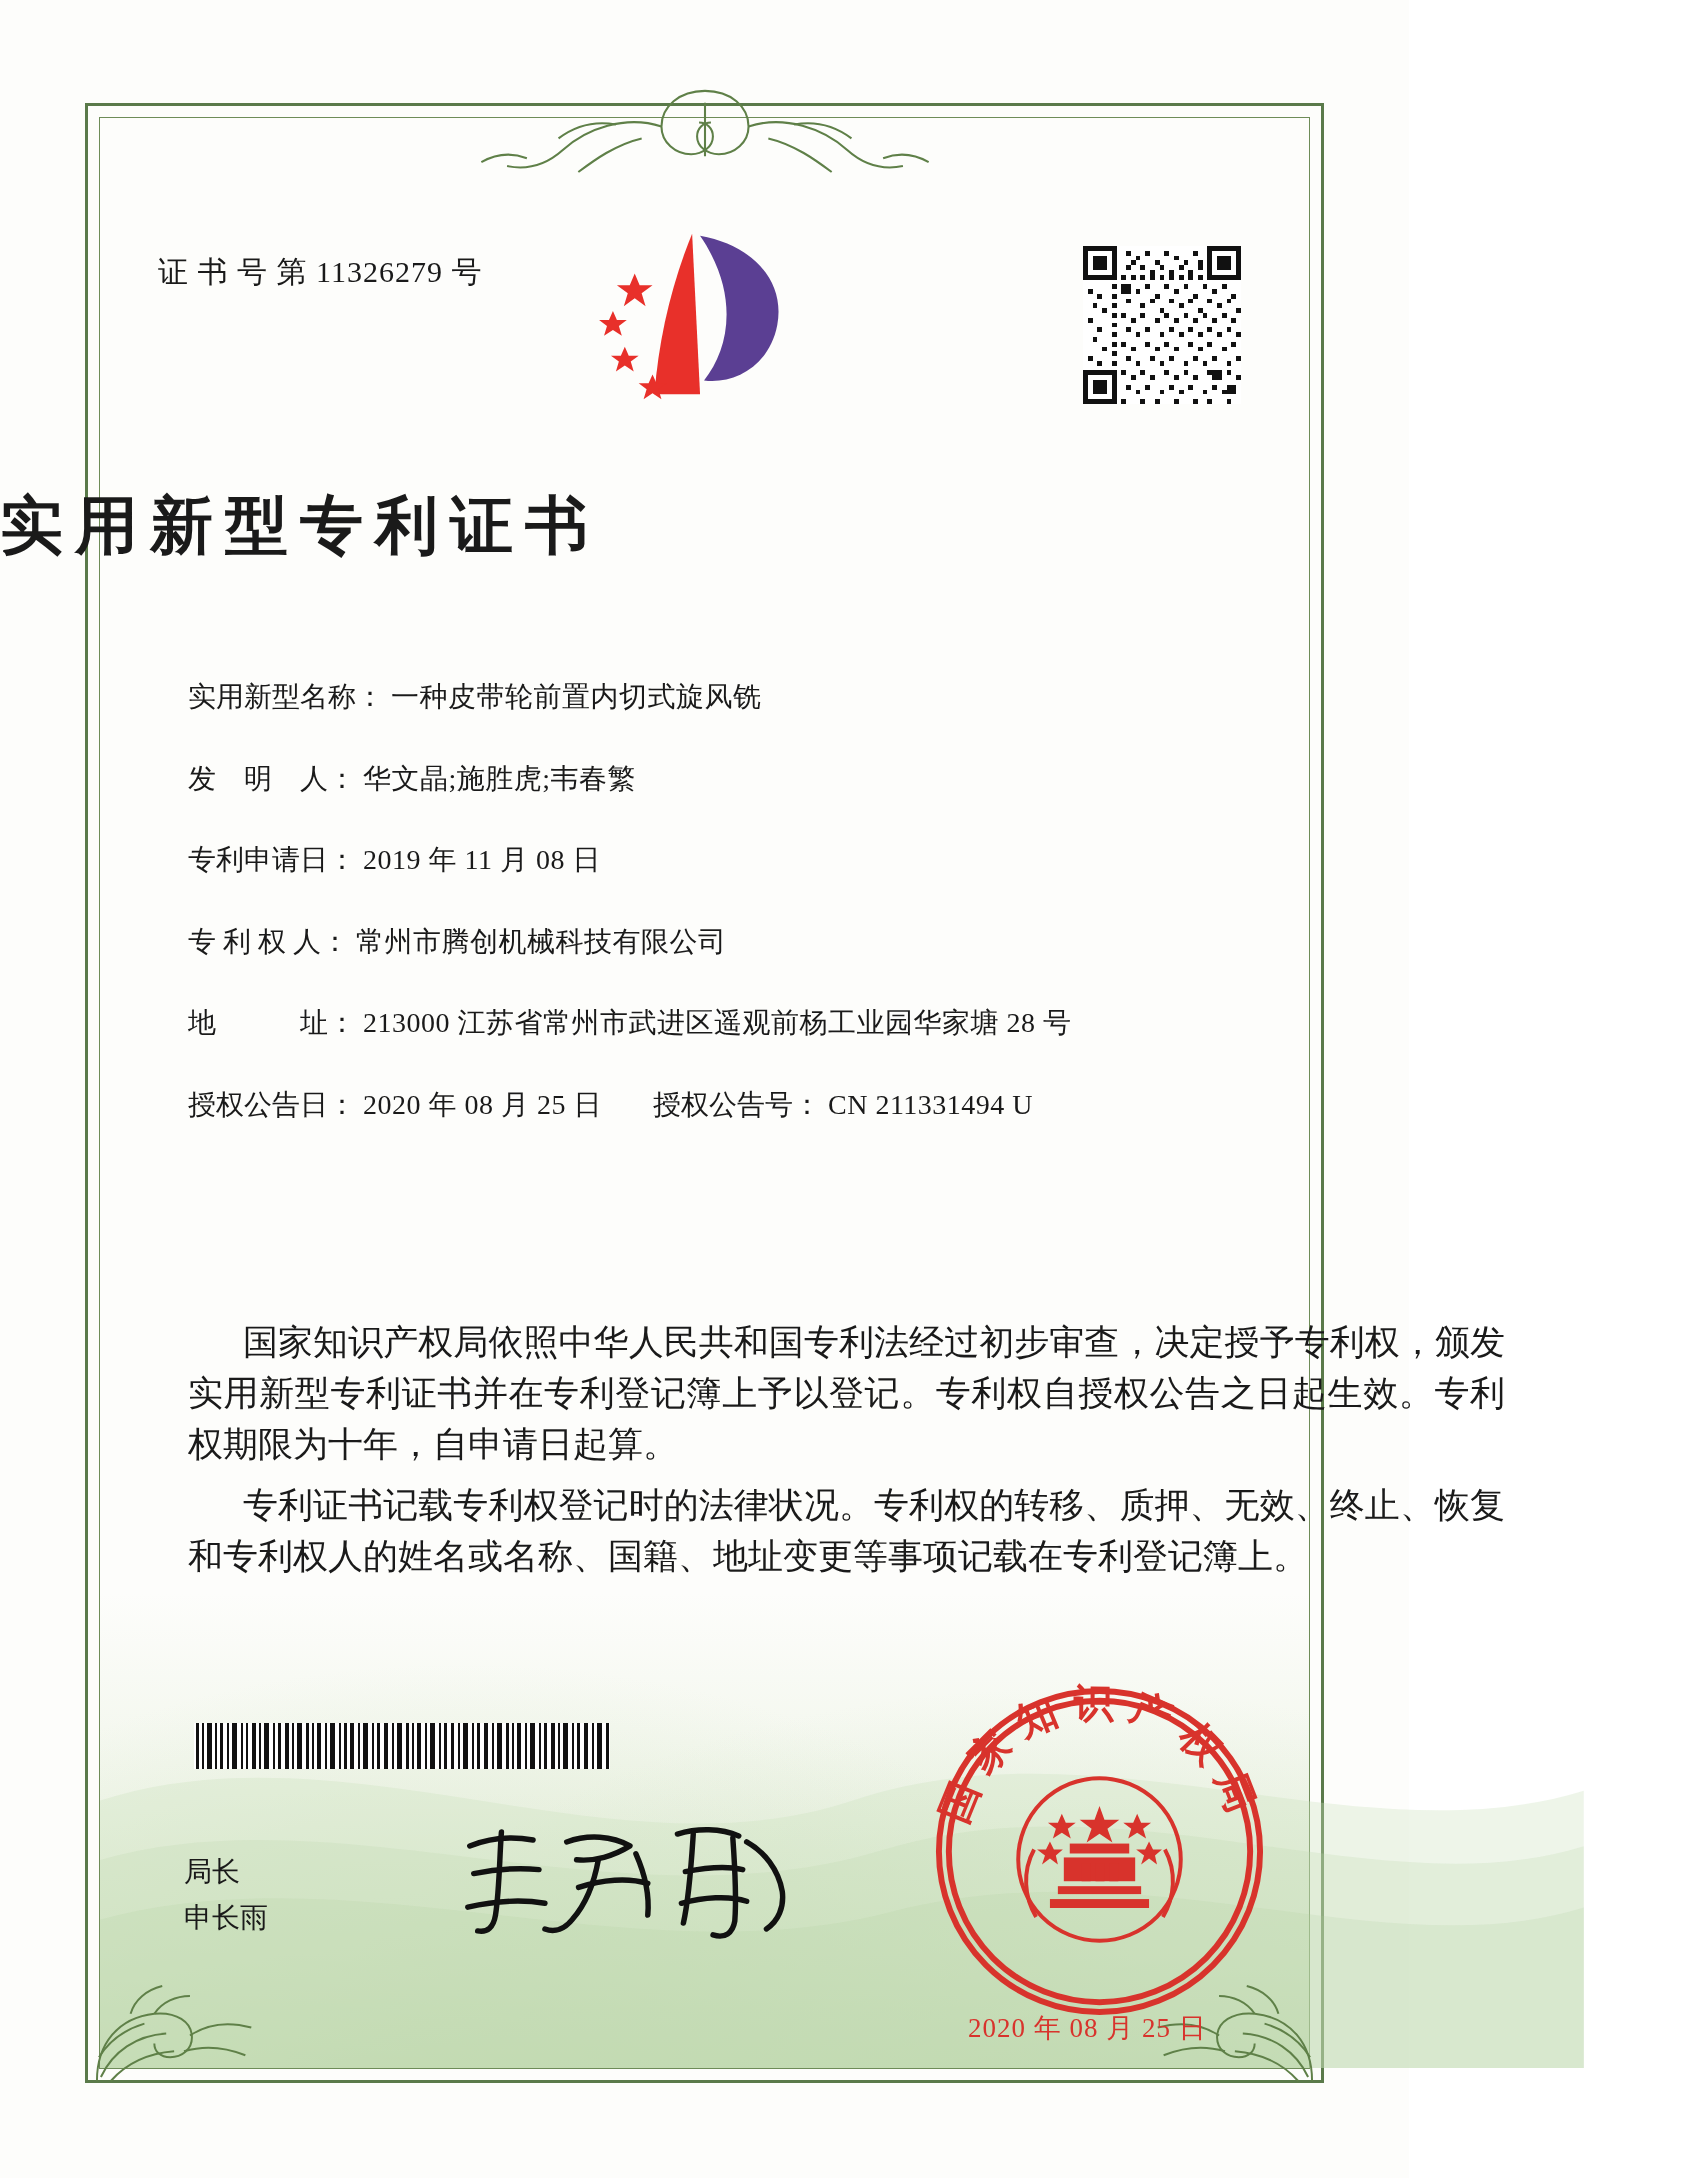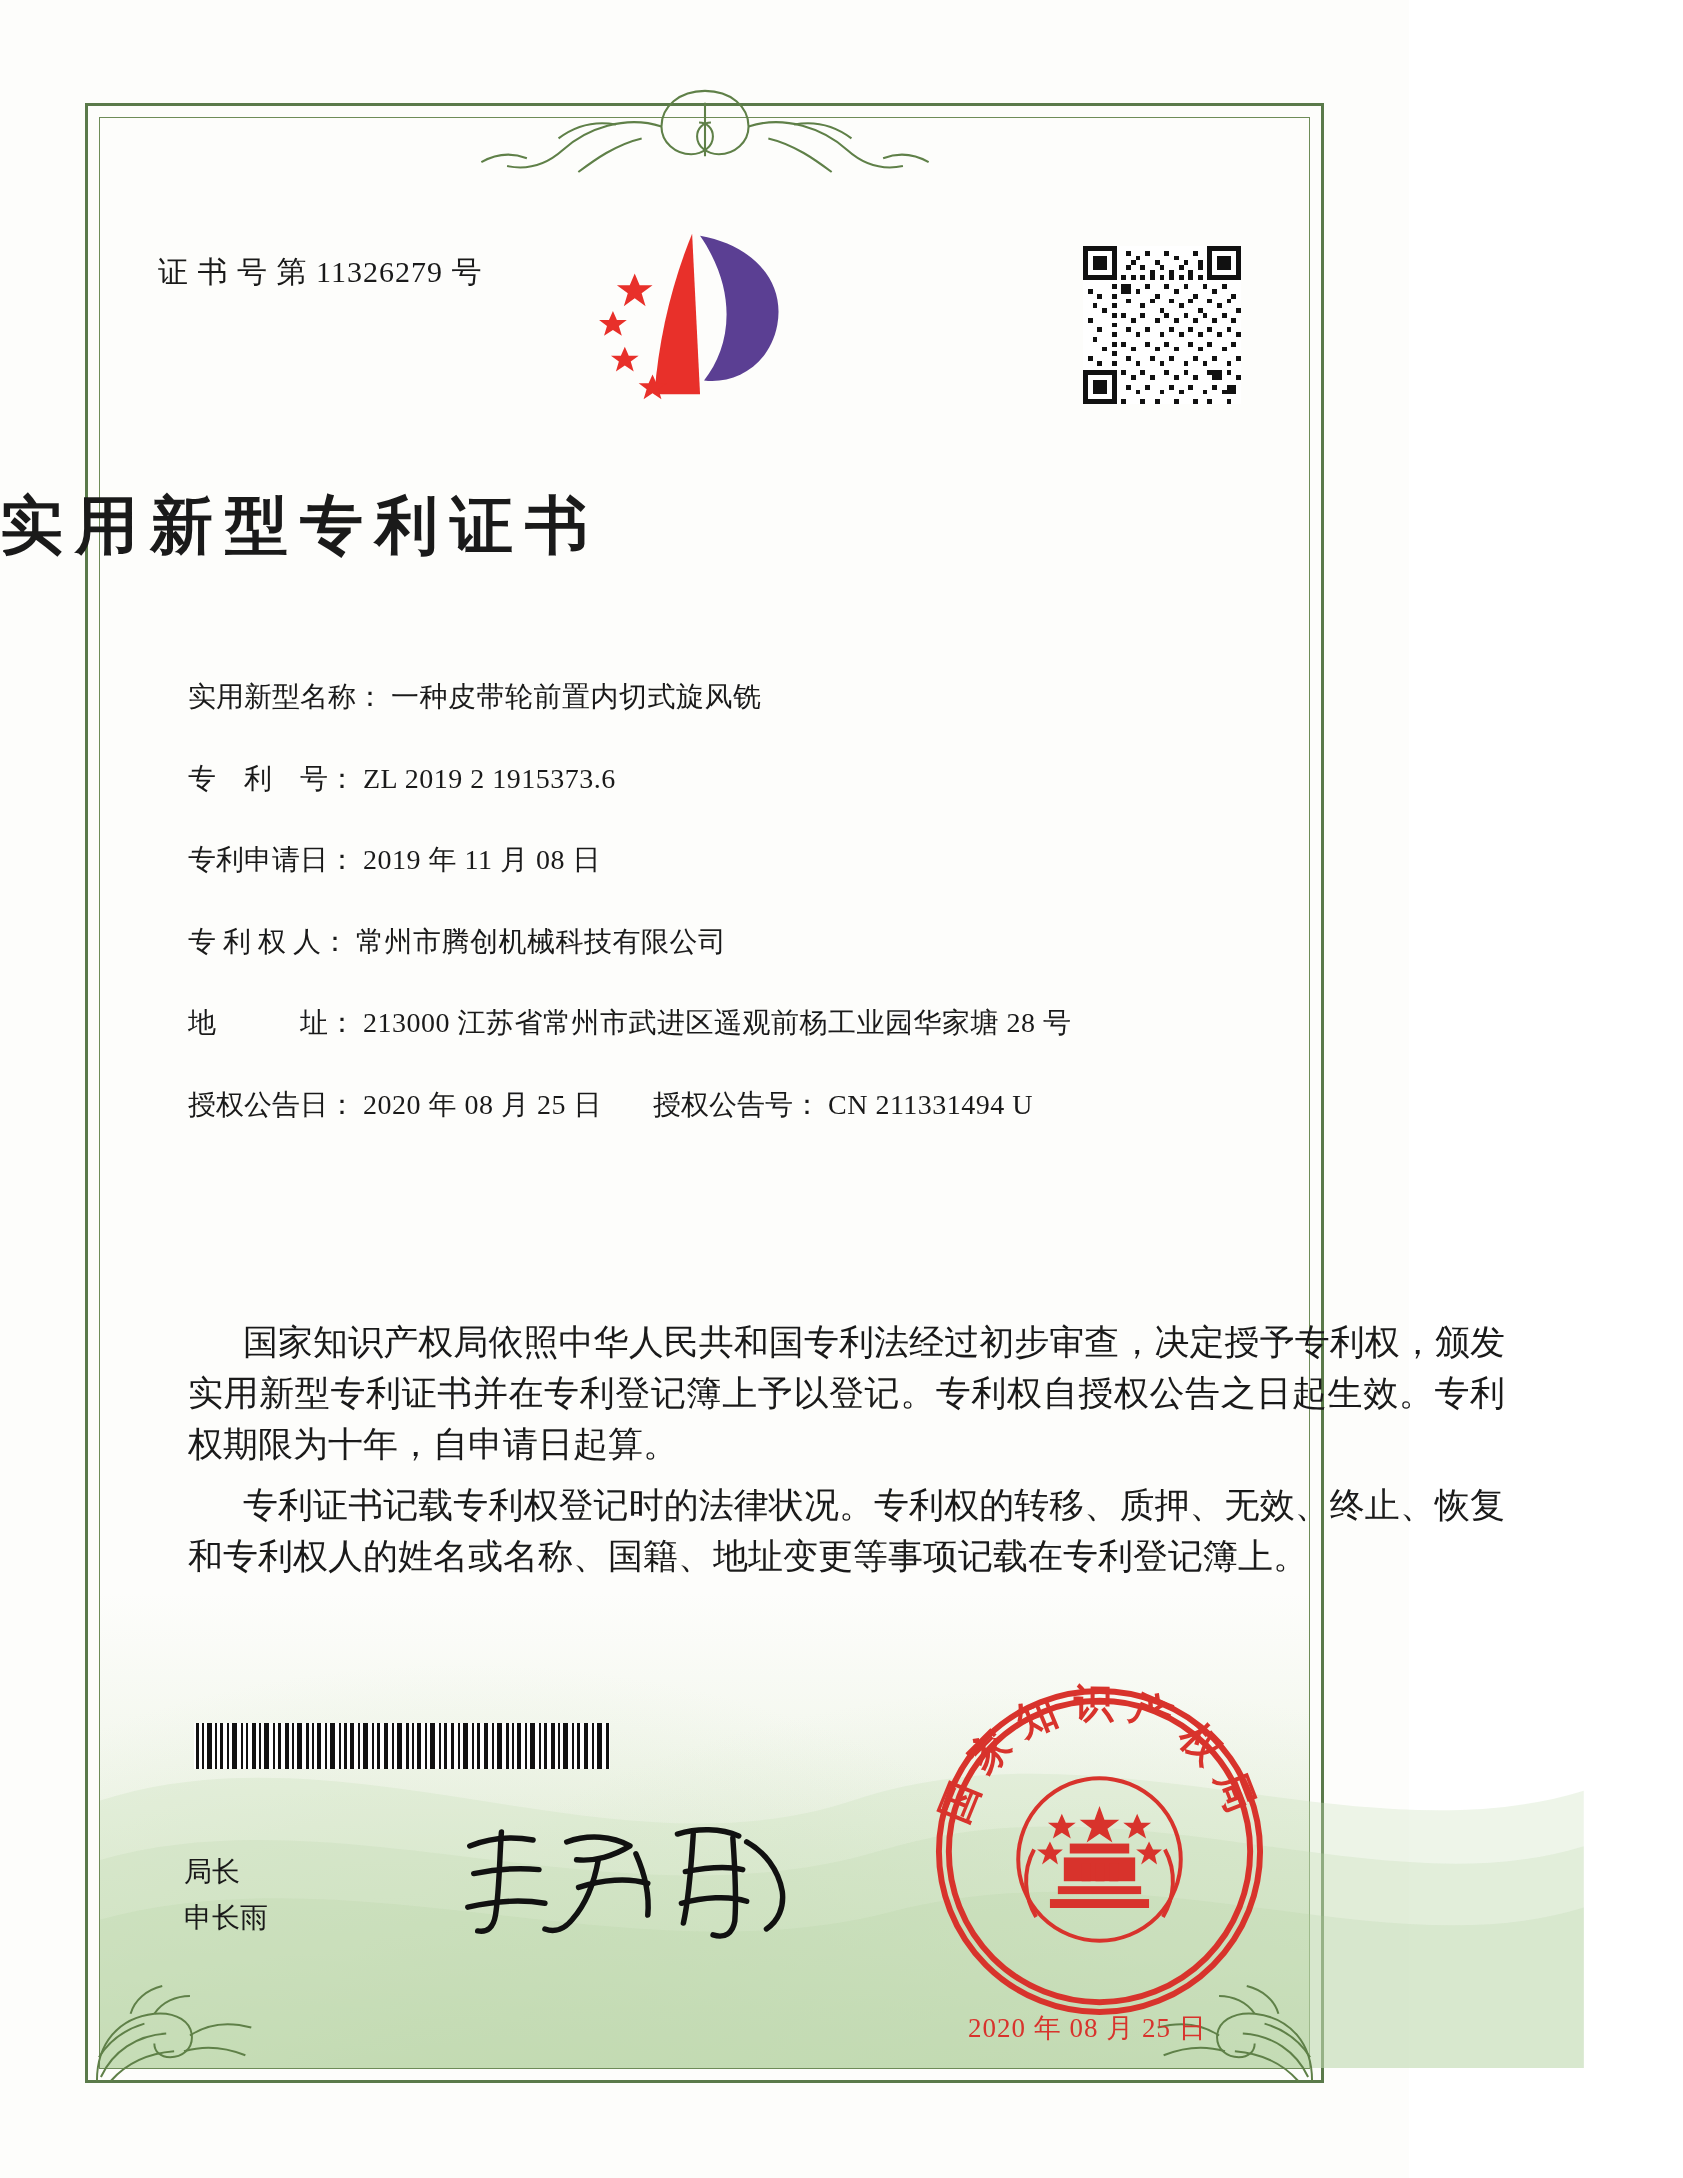--- a/index.html
+++ b/index.html
@@ -322,25 +322,25 @@
 
   <div class="doc-title">实用新型专利证书</div>
 
   <div class="fields">
 
     <div class="field-row">
       <span class="field-label">实用新型名称：</span>
       <span class="field-value">一种皮带轮前置内切式旋风铣</span>
     </div>
 
-
     <div class="field-row">
-      <span class="field-label">专　利　号：</span>
-      <span class="field-value">ZL 2019 2 1915373.6</span>
+      <span class="field-label">发　明　人：</span>
+      <span class="field-value">华文晶;施胜虎;韦春繁</span>
     </div>
+
 
     <div class="field-row">
       <span class="field-label">专利申请日：</span>
       <span class="field-value">2019 年 11 月 08 日</span>
     </div>
 
     <div class="field-row">
       <span class="field-label">专 利 权 人：</span>
       <span class="field-value">常州市腾创机械科技有限公司</span>
     </div>

